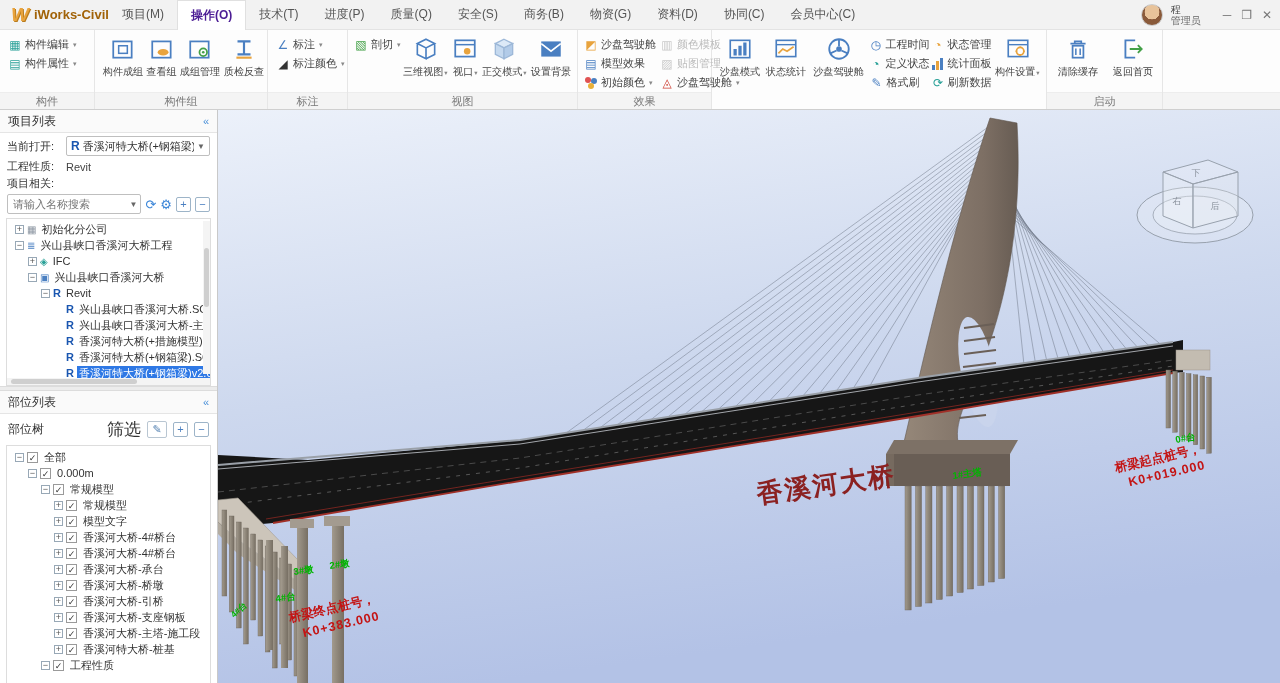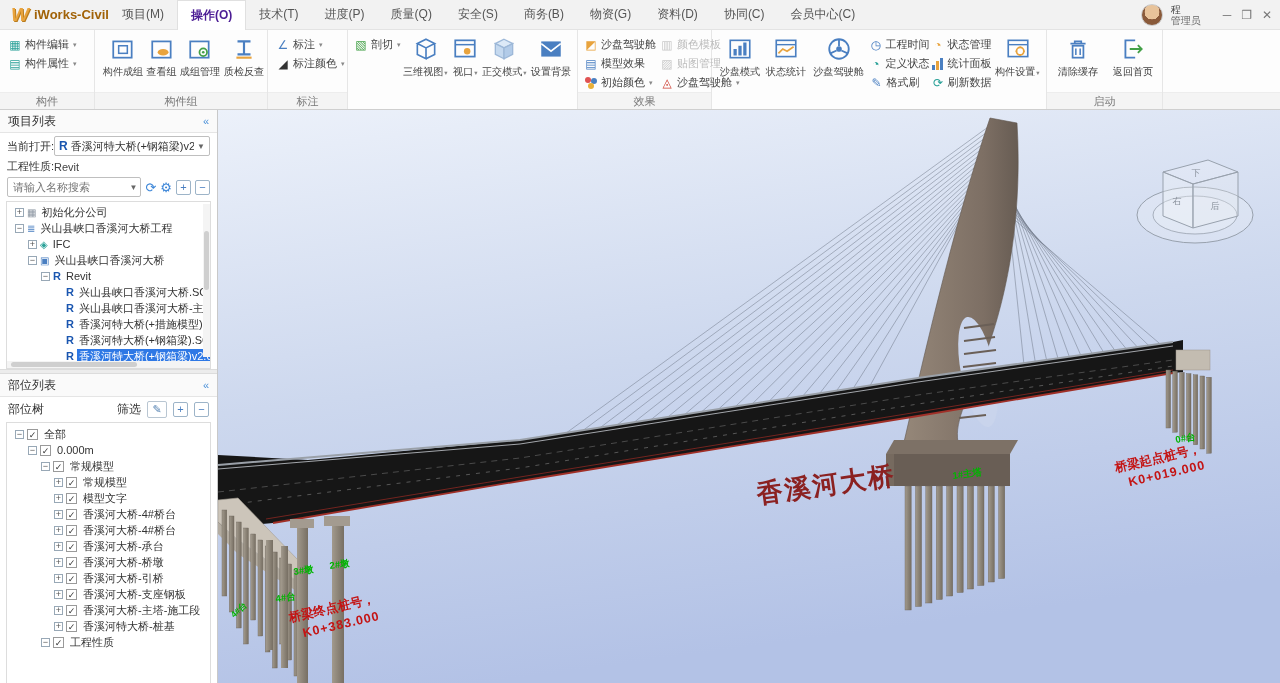--- a/index.html
+++ b/index.html
@@ -48,21 +48,21 @@
   .bars i { width:3px; background:#4a7fc1; }
 
   
   .main { display:flex; height:573px; }
   .sidebar { width:218px; background:#fff; border-right:1px solid #c9c9c9;
     display:flex; flex-direction:column; }
   .panel-header { height:23px; background:#fafafa; border-bottom:1px solid #e5e5e5;
     display:flex; align-items:center; justify-content:space-between; padding:0 8px;
     font-size:12px; color:#333; flex:none; }
   .collapse-ic { color:#4a90d9; font-size:11px; cursor:pointer; }
-  .prow { display:flex; align-items:center; padding:3px 7px 2px 7px; gap:0; flex:none; }
+  .prow { display:flex; align-items:center; padding:3px 7px 2px 7px; gap:12px; flex:none; }
   .plabel { font-size:11px; color:#333; white-space:nowrap; }
   .combo { flex:1; height:20px; border:1px solid #bfbfbf; border-radius:2px; background:#fff;
     display:flex; align-items:center; padding:0 4px; gap:3px; font-size:11px; color:#333; min-width:0;}
   .combo .txt { flex:1; overflow:hidden; white-space:nowrap; }
   .combo .arr { color:#666; font-size:8px; }
   .ic-revit { font-weight:bold; color:#1a56b0; font-size:12px; }
   .side-ic { color:#3c86d8; font-size:13px; cursor:pointer; }
   .sq-btn { width:15px; height:15px; border:1px solid #9db4c8; border-radius:2px; background:#fff;
     color:#4a7fc1; font-size:11px; line-height:13px; text-align:center; cursor:pointer; flex:none;}
   .search-input { flex:1; height:20px; border:1px solid #bfbfbf; border-radius:2px;
@@ -235,20 +235,21 @@
         <span class="lbl"><span>正交模式</span><span class="caret">▾</span></span>
         </div>
       <div class="btn-lg">
         <svg class="ic" viewBox="0 0 24 24">
           <rect x="3" y="5" width="18" height="14" fill="#4a7fc1"></rect>
           <path d="M3 7 L12 14 L21 7" stroke="#fff" stroke-width="1.6" fill="none"></path>
           </svg>
         <span class="lbl">设置背景</span>
         </div>
     </div>
+    <div class="rgl">视图</div>
   </div>
 
   <div class="rgroup" style="width:134px">
     <div class="rgc" style="gap:4px">
       <div class="col-sm">
         <div class="btn-sm">
           <span class="si" style="color:#e8a33d">◩</span>
           <span>沙盘驾驶舱</span>
           </div>
         <div class="btn-sm">
@@ -396,20 +397,23 @@
       <div class="combo">
         <span class="ic-revit">R</span>
         <span class="txt">香溪河特大桥(+钢箱梁)v2.0</span>
         <span class="arr">▼</span>
       </div>
     </div>
     <div class="prow" style="padding-top:1px;padding-bottom:0">
       <span class="plabel">工程性质:</span>
       <span class="plabel" style="color:#444">Revit</span>
     </div>
+    <div class="prow" style="padding-top:2px;padding-bottom:0">
+      <span class="plabel">项目相关:</span>
+    </div>
     <div class="prow" style="gap:4px">
       <div class="search-wrap">
         <input class="search-input" placeholder="请输入名称搜索" style="">
         <span class="arr">▼</span>
       </div>
       <span class="side-ic">⟳</span>
       <span class="side-ic">⚙</span>
       <span class="sq-btn">+</span>
       <span class="sq-btn">−</span>
     </div>
@@ -482,21 +486,21 @@
 
     <div class="panel-gap"></div>
 
     <div class="panel-header">
       <span>部位列表</span>
       <span class="collapse-ic">«</span>
     </div>
     <div class="parts-toolbar">
       <span class="plabel" style="font-size:12px">部位树</span>
       <span class="sp"></span>
-      <span class="plabel" style="font-size:12px">筛选</span>
+      <span class="plabel" style="font-size:17px">筛选</span>
       <span class="edit-btn">✎</span>
       <span class="sq-btn">+</span>
       <span class="sq-btn">−</span>
     </div>
     <div class="treebox" style="margin-bottom:0;border-bottom:none">
       <div id="partsTree" style="padding:3px 0 0 2px">
           <div class="tree-row" style="padding-left: 6px;">
             <span class="expander">−</span>
             <span class="cb">✓</span>
             <span class="node-lbl">全部</span>

